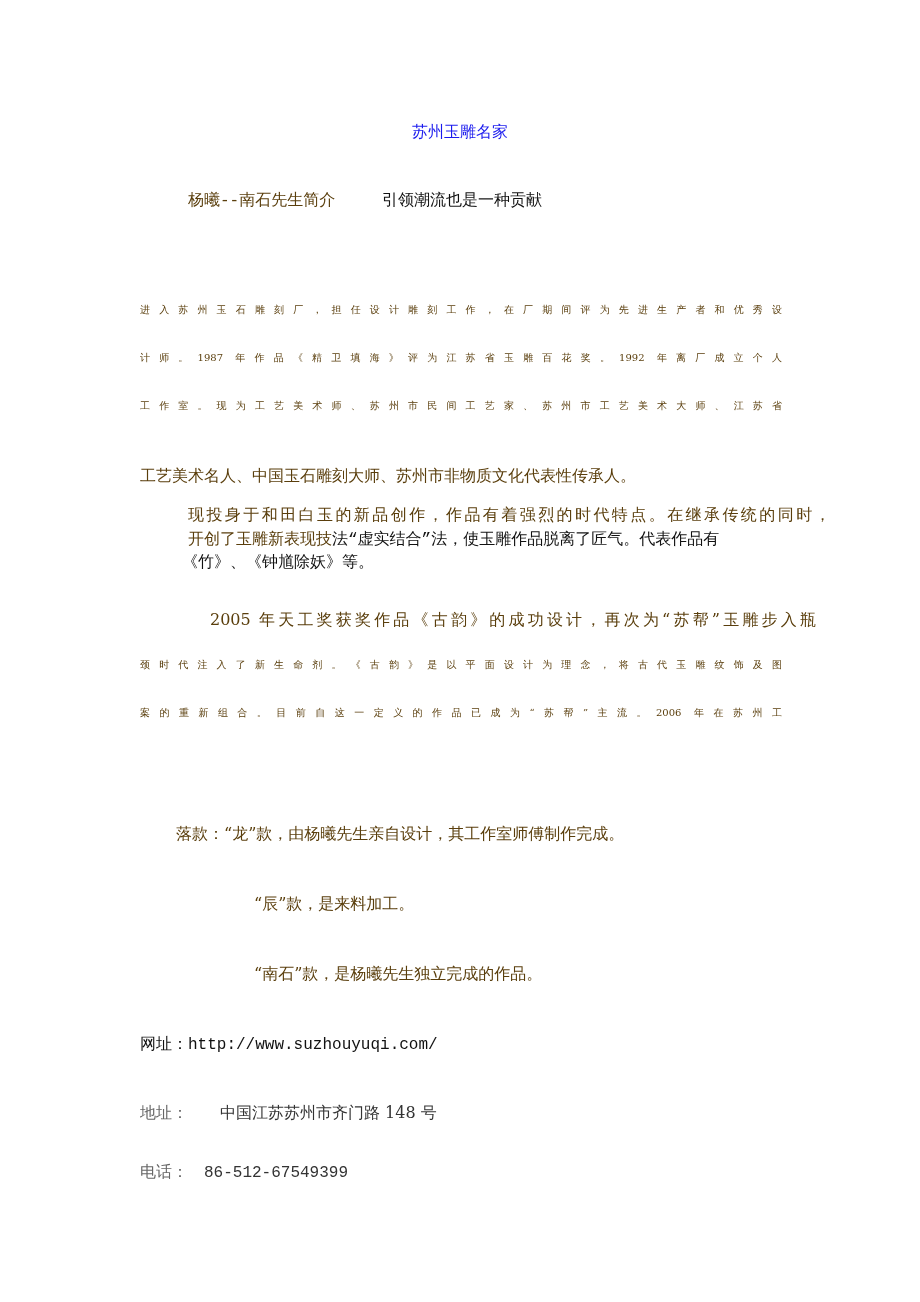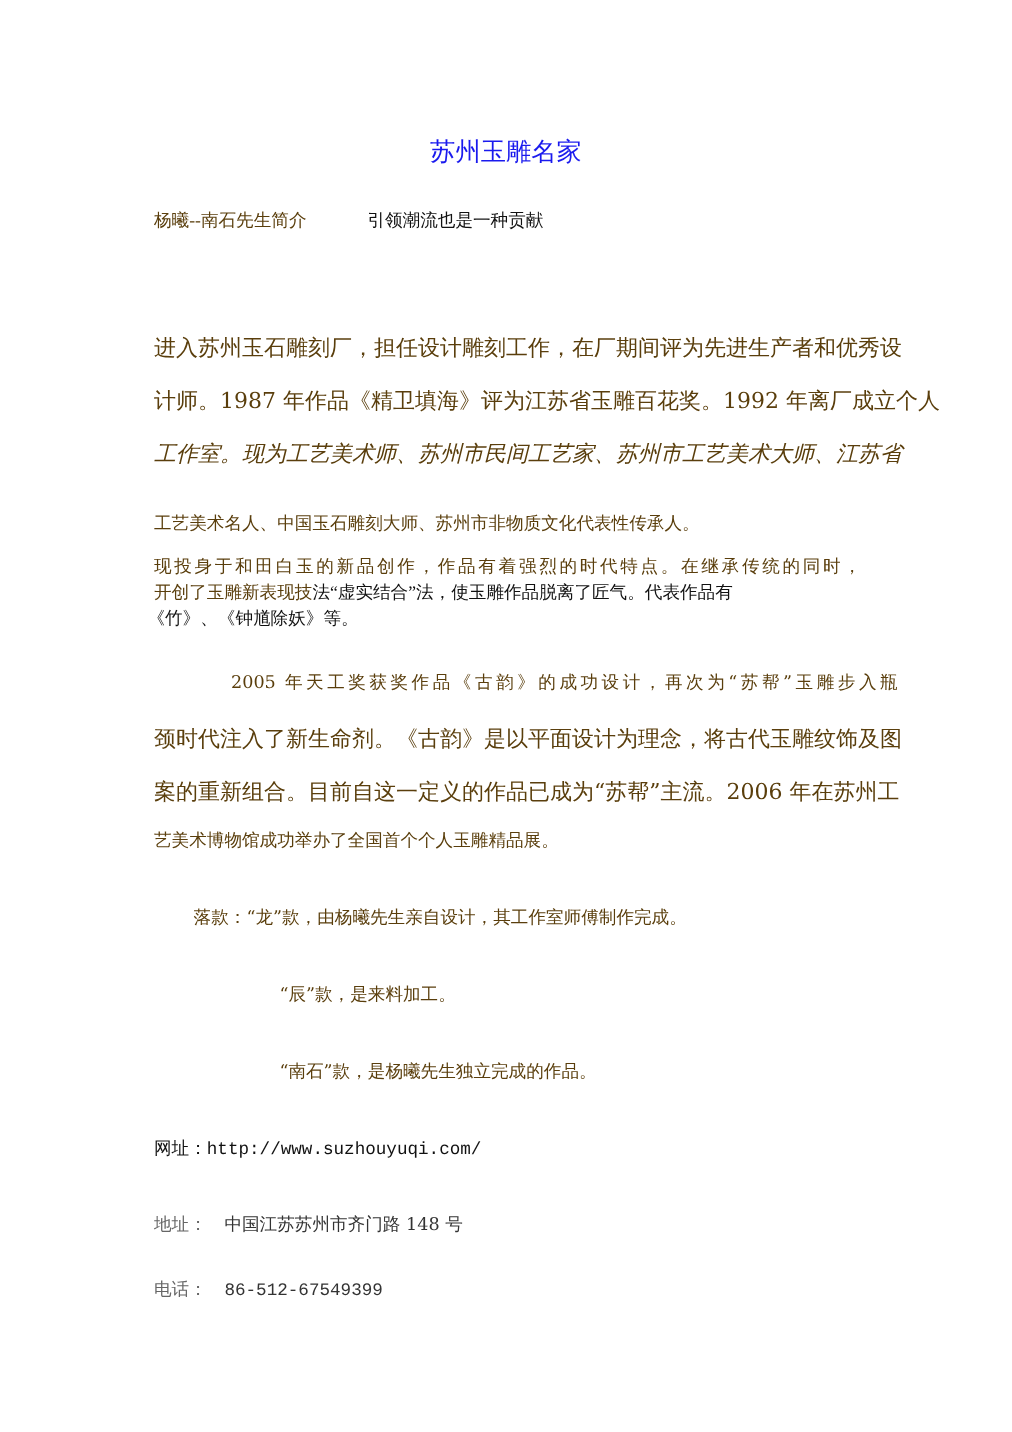--- a/index.html
+++ b/index.html
@@ -5,61 +5,60 @@
     html, body { margin: 0; padding: 0; background: #ffffff; }
     body { width: 920px; height: 1302px; position: relative; overflow: hidden;
            font-family: "DejaVu Serif", "Liberation Serif", serif; }
     .page { position: absolute; left: 0; top: 0; width: 920px; height: 1302px; }
     .abs { position: absolute; white-space: nowrap; }
     .brown { color: #5a3e0c; }
     .black { color: #111111; }
     .blue  { color: #1a1aee; }
     .gray  { color: #666666; text-align: right; }
     .dark  { color: #333333; }
-    .title { font-size: 23px; left: 0; width: 920px; text-align: center; top: 122px; font-family: "DejaVu Sans", "Liberation Sans", sans-serif; }
+    .title { font-size: 16px; left: 0; width: 920px; text-align: center; top: 122px; font-family: "DejaVu Sans", "Liberation Sans", sans-serif; }
     .t16 { font-size: 16px; }
-    .sans { font-family: Liberation Serif, serif; }
+    .sans { font-family: Liberation Mono, monospace; margin-left: 48px; }
     .mono { font-family: "Liberation Mono", "DejaVu Sans Mono", monospace; }
-    .justify { position: absolute; left: 140px; width: 642px; white-space: nowrap; font-size: 20px; text-align: justify; text-align-last: justify; }
+    .justify { position: absolute; left: 140px; width: 642px; white-space: nowrap; font-size: 10px; text-align: justify; text-align-last: justify; }
   </style>
 </head>
 <body>
 
 <div class="page">
 
   <div class="abs title blue">苏州玉雕名家</div>
 
   <div class="abs t16 brown sans" style="left:140px; top:190px;">杨曦--南石先生简介</div>
   <div class="abs t16 black sans" style="left:334px; top:190px;">引领潮流也是一种贡献</div>
 
   <div class="justify brown" style="top:303px;">进入苏州玉石雕刻厂，担任设计雕刻工作，在厂期间评为先进生产者和优秀设</div>
   <div class="justify brown" style="top:351px;">计师。1987 年作品《精卫填海》评为江苏省玉雕百花奖。1992 年离厂成立个人</div>
-  <div class="justify brown" style="top:399px;font-style:italic;">工作室。现为工艺美术师、苏州市民间工艺家、苏州市工艺美术大师、江苏省</div>
+  <div class="justify brown" style="top:399px;">工作室。现为工艺美术师、苏州市民间工艺家、苏州市工艺美术大师、江苏省</div>
   <div class="abs t16 brown" style="left:140px; top:466px;">工艺美术名人、中国玉石雕刻大师、苏州市非物质文化代表性传承人。</div>
 
   <div class="abs t16 brown sans" style="left:140px; top:505px; width:642px; text-align:justify; text-align-last:justify; letter-spacing:-0.6px;">现投身于和田白玉的新品创作，作品有着强烈的时代特点。在继承传统的同时，</div>
   <div class="abs t16 sans" style="left:140px; top:529px;">
     <span class="brown">开创了玉雕新表现技</span><span class="black">法“虚实结合”法，使玉雕作品脱离了匠气。代表作品有</span>
   </div>
   <div class="abs t16 black sans" style="left:134px; top:552px;">《竹》、《钟馗除妖》等。</div>
 
   <div class="abs t16 brown" style="left:176px; top:610px; width:606px; text-align:justify; text-align-last:justify;margin-left:34px;">2005 年天工奖获奖作品《古韵》的成功设计，再次为“苏帮”玉雕步入瓶</div>
   <div class="justify brown" style="top:658px;">颈时代注入了新生命剂。《古韵》是以平面设计为理念，将古代玉雕纹饰及图</div>
   <div class="justify brown" style="top:706px;">案的重新组合。目前自这一定义的作品已成为“苏帮”主流。2006 年在苏州工</div>
-  <div class="abs t16 brown" style="left:140px; top:754px;">艺美术博物馆成功举办了全国首个个人玉雕精品展。</div>
 
   <div class="abs t16 brown" style="left:176px; top:824px;">落款：“龙”款，由杨曦先生亲自设计，其工作室师傅制作完成。</div>
   <div class="abs t16 brown" style="left:254px; top:894px;">“辰”款，是来料加工。</div>
   <div class="abs t16 black" style="left:140px; top:1034px;">
     <span>网址：</span><span class="mono">http://www.suzhouyuqi.com/</span>
   </div>
 
   <div class="abs t16 brown" style="left:254px; top:964px;">“南石”款，是杨曦先生独立完成的作品。</div>
 
   <div class="abs t16" style="left:140px; top:1103px;">
-    <span class="gray">地址：</span><span class="dark" style="margin-left:16px;">中国江苏苏州市齐门路 148 号</span>
+    <span class="gray">地址：</span><span class="dark" style="margin-left:32px;">中国江苏苏州市齐门路 148 号</span>
   </div>
 
   <div class="abs t16" style="left:140px; top:1162px;">
     <span class="gray">电话：</span><span class="dark mono" style="margin-left:16px;">86-512-67549399</span>
   </div>
 
 </div>
 
 </body></html>

